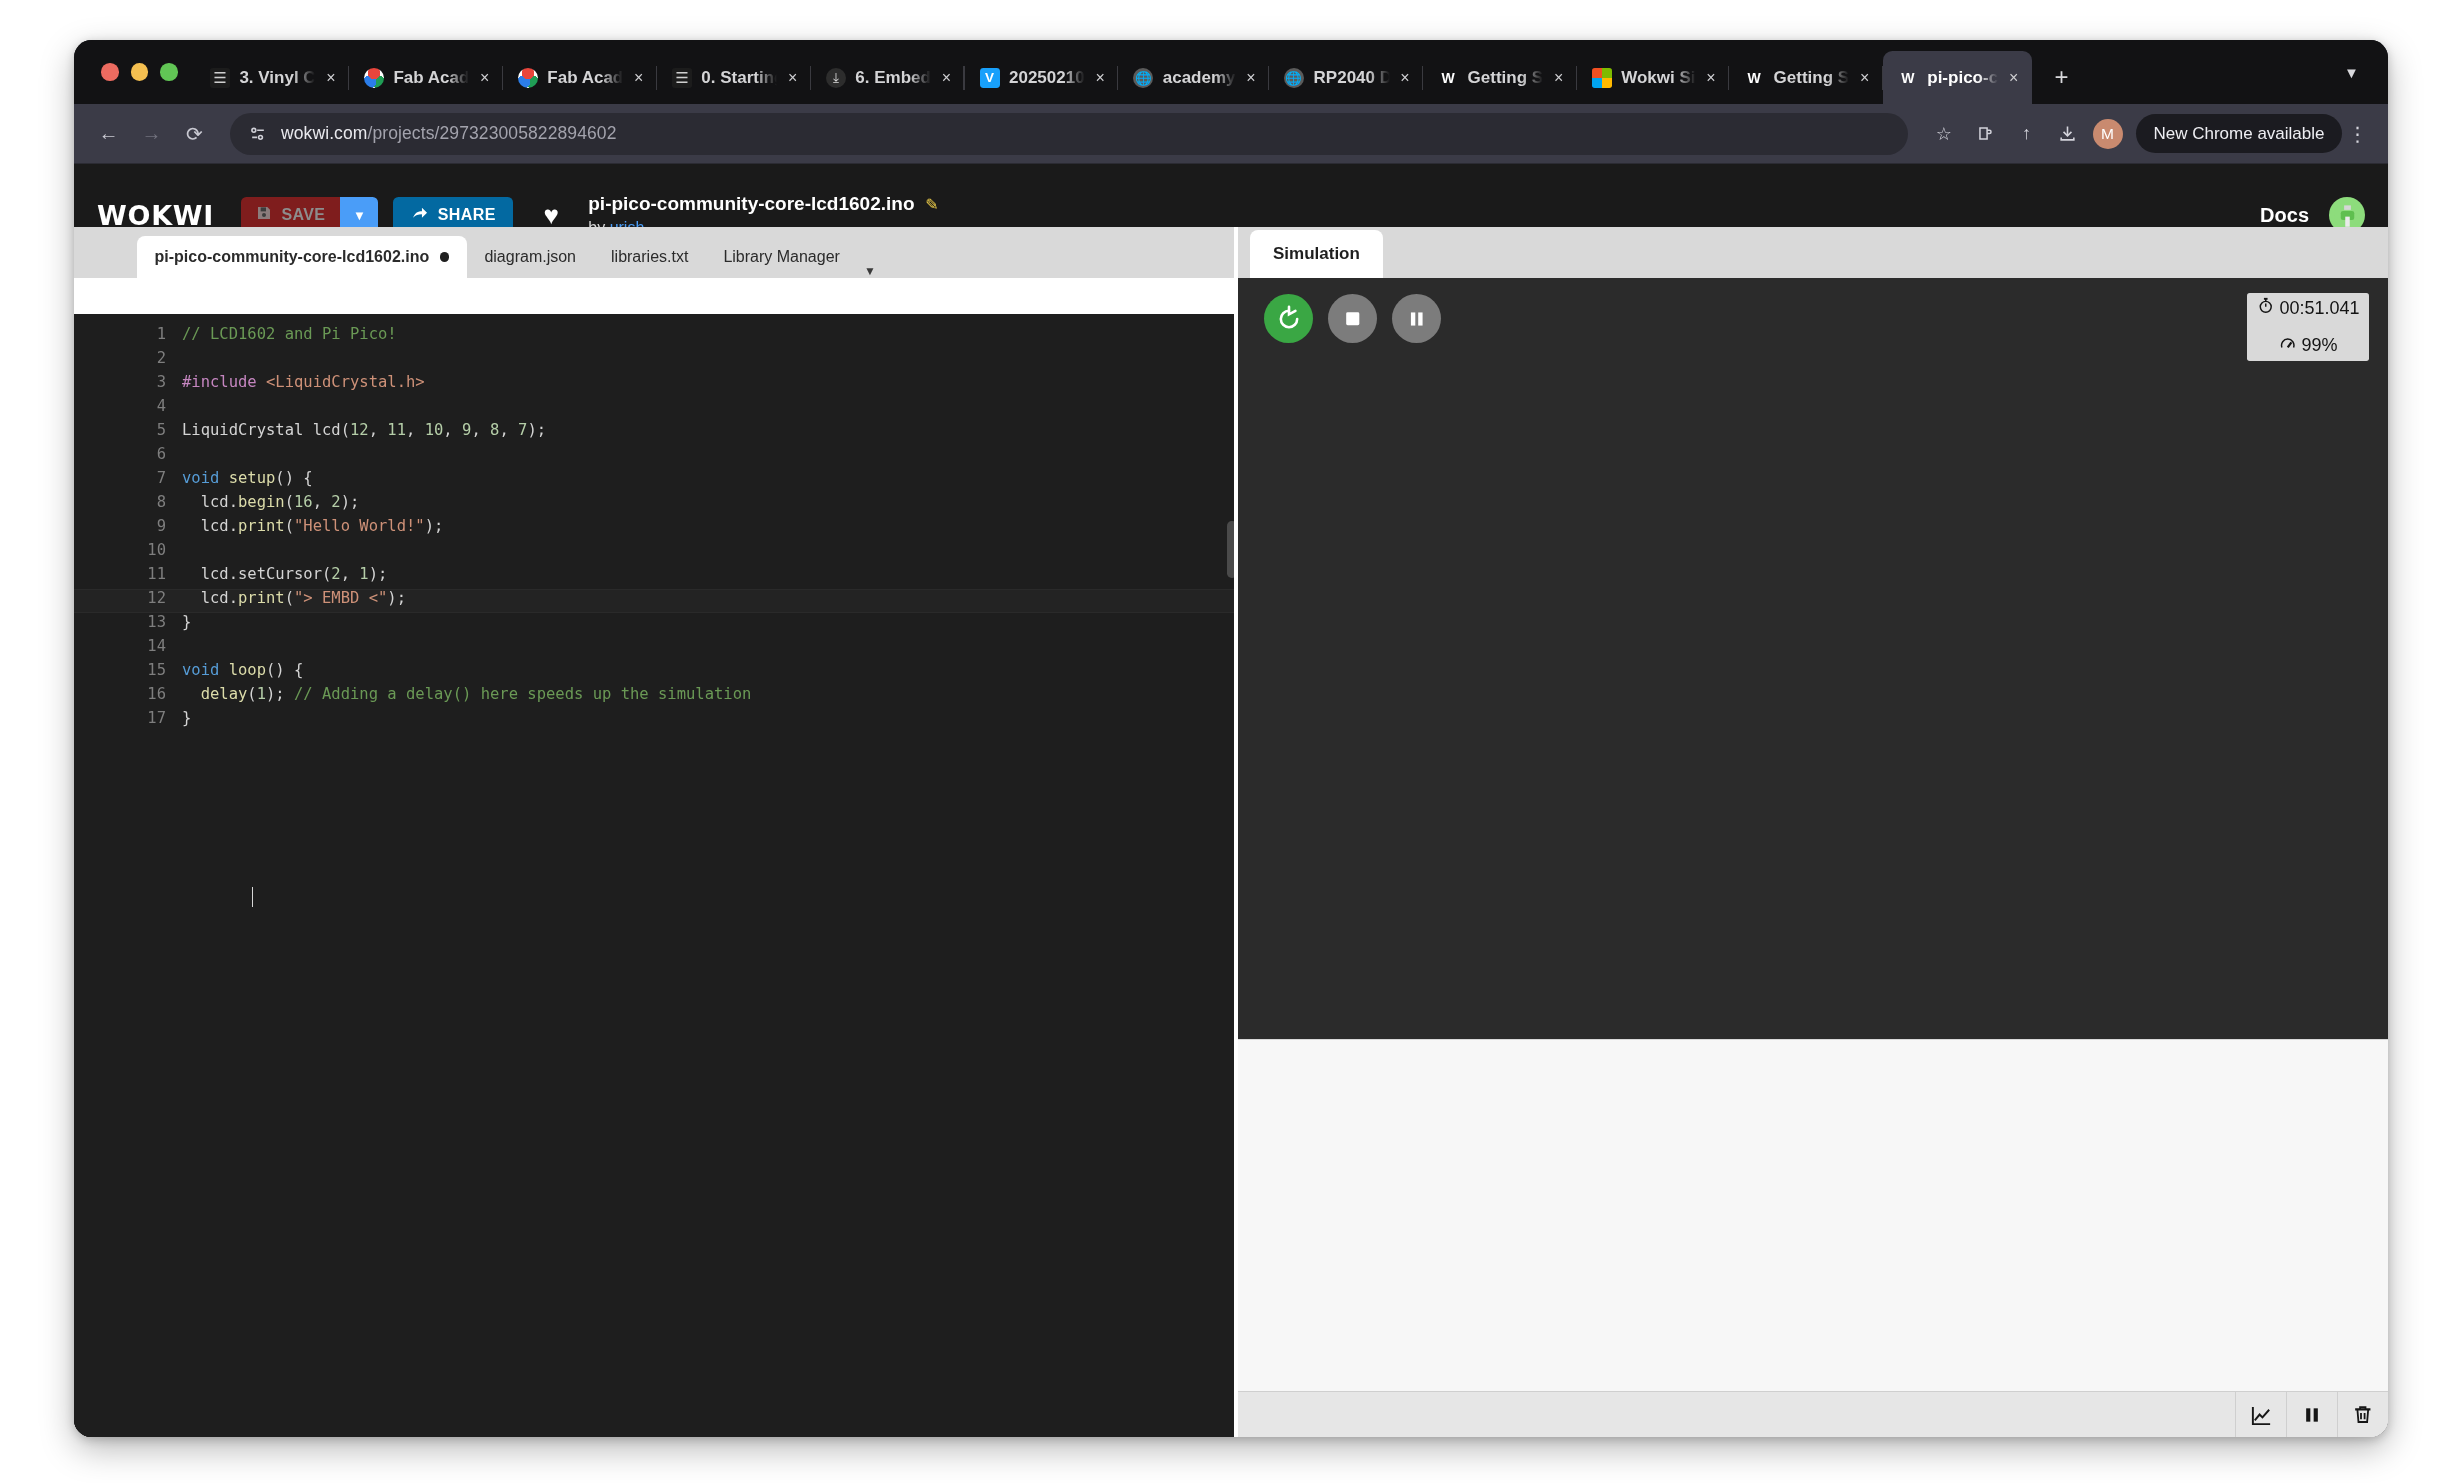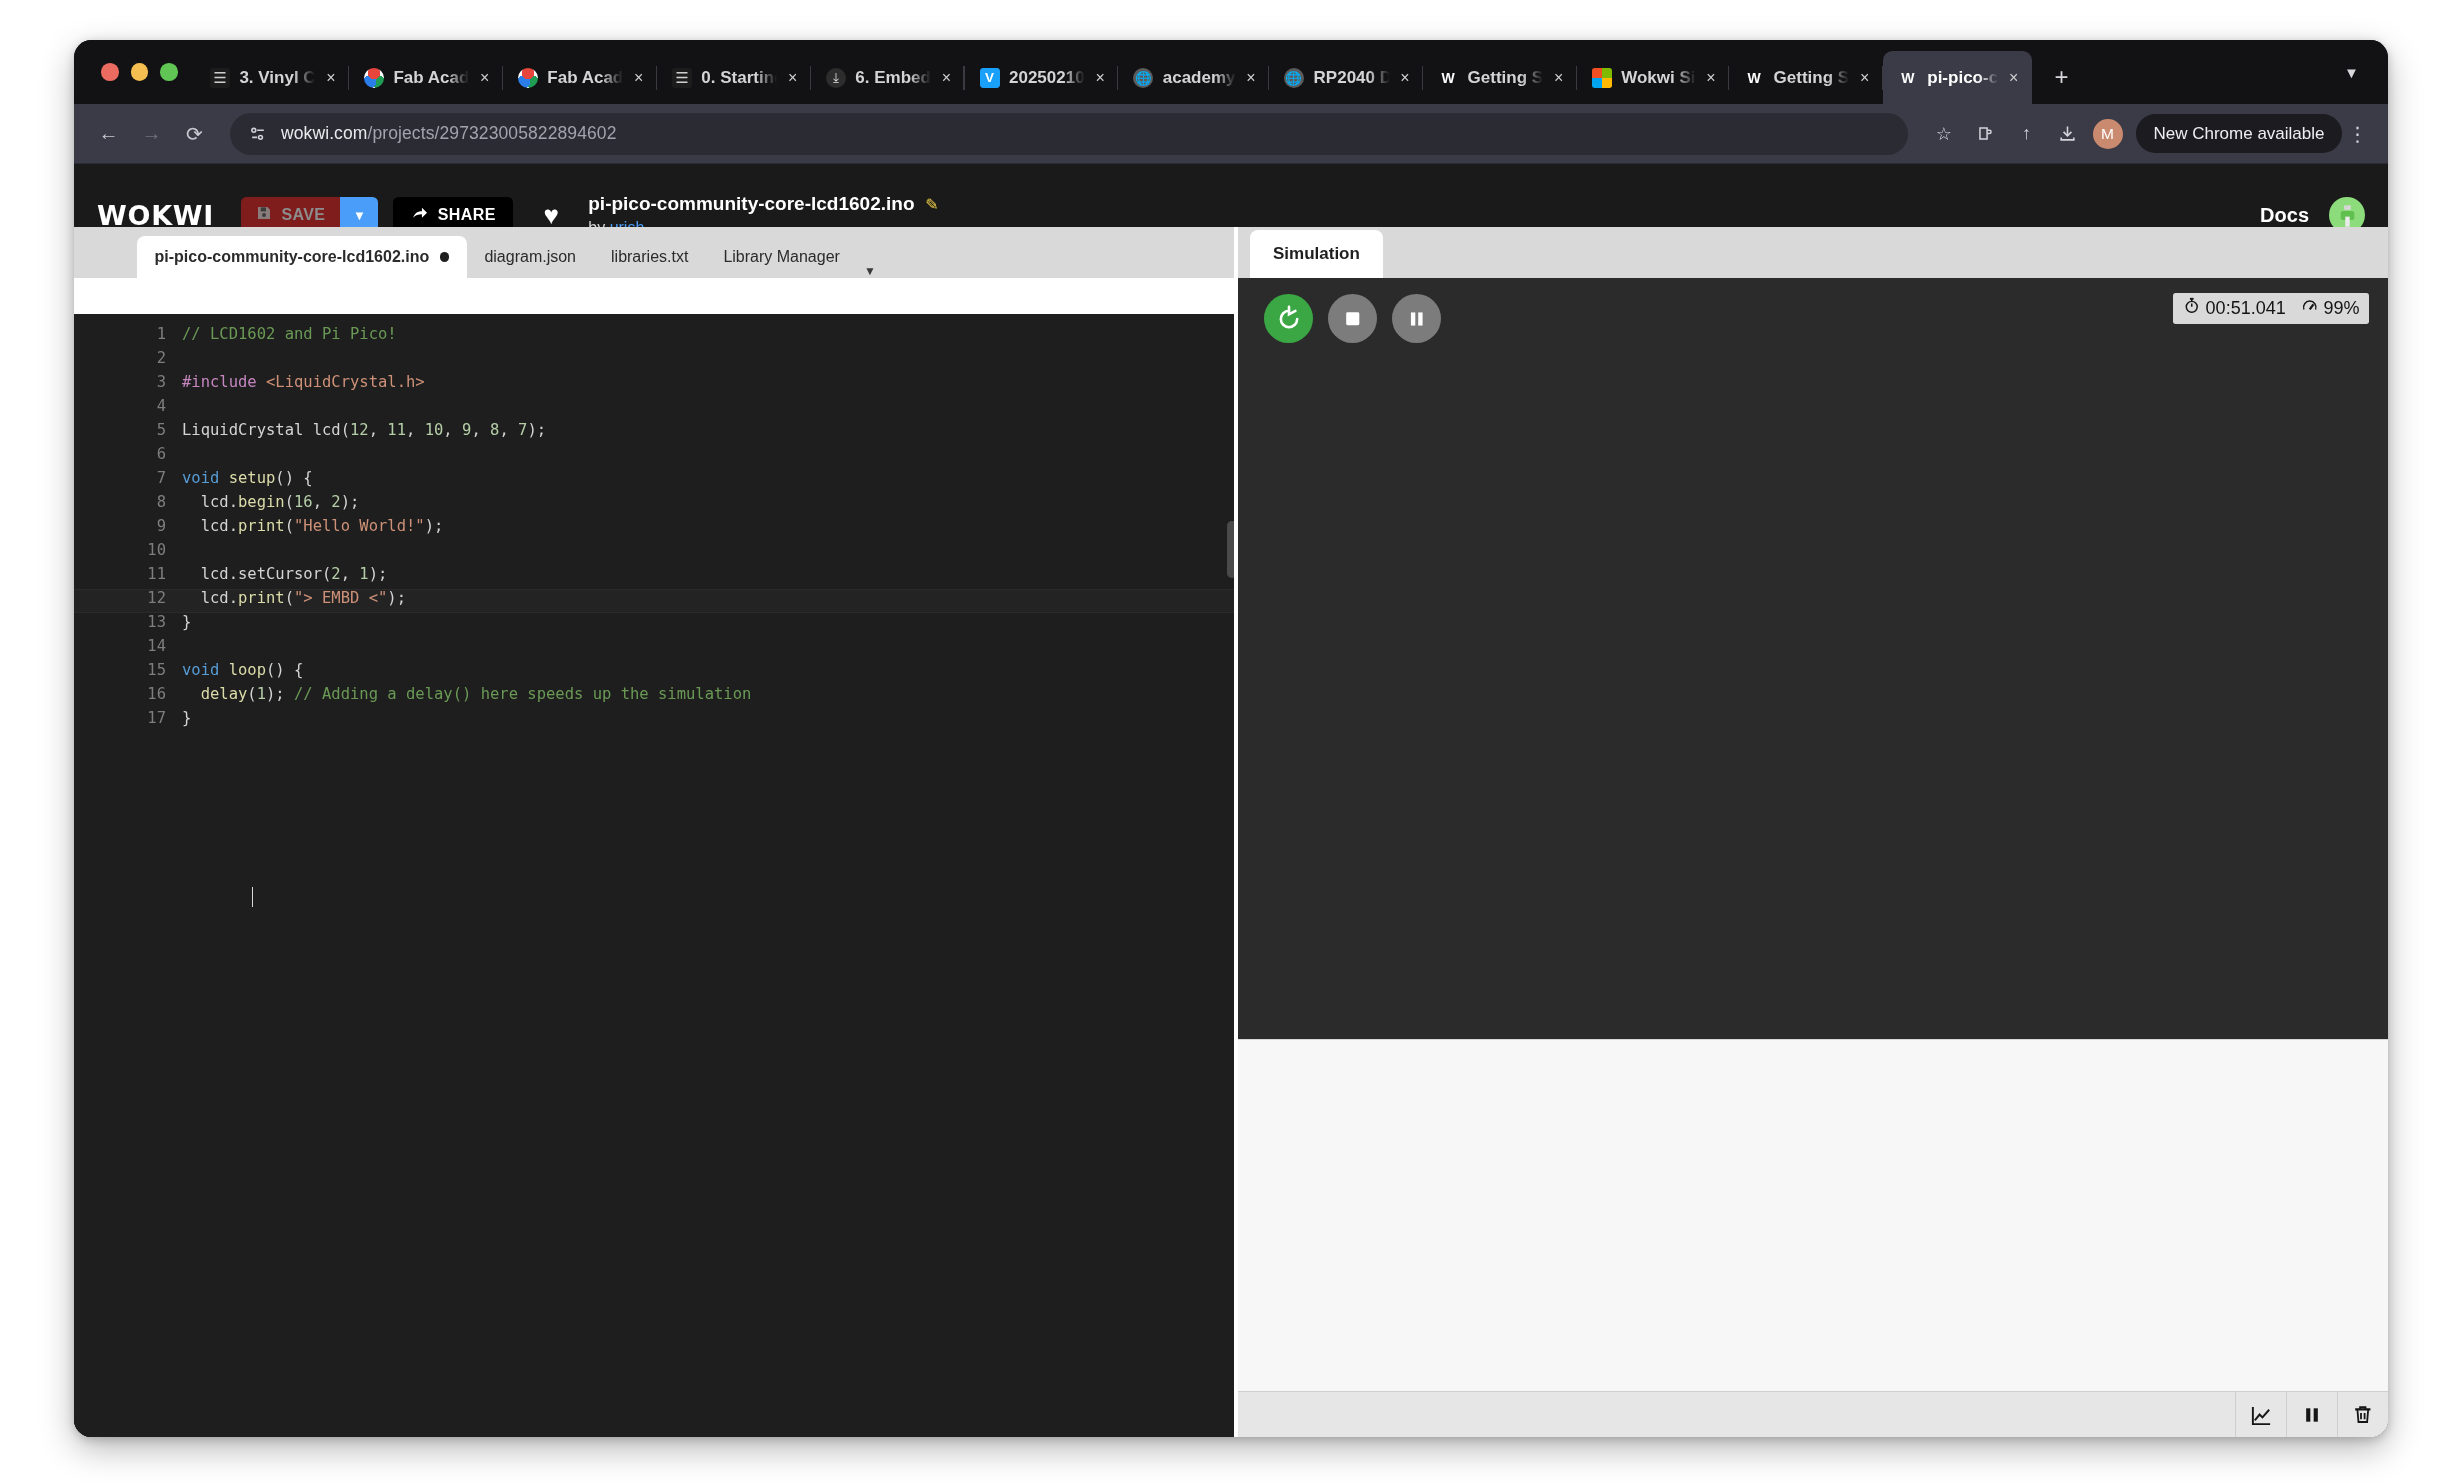--- a/index.html
+++ b/index.html
@@ -195,21 +195,21 @@
     letter-spacing: 0.4px;
   }
   #save-dropdown {
     background: #4a9df8; color: #ffffff;
     border-radius: 0 5.4px 5.4px 0;
     width: 38px;
     display: flex; align-items: center; justify-content: center;
     font-size: 13px;
   }
   #share-button {
-    height: 36px; background: #000000; color: #ffffff;
+    height: 36px; background: #0369a1; color: #ffffff;
     border-radius: 5.4px; padding: 0 17.5px; margin-right: 20px;
     display: flex; align-items: center; gap: 9.4px;
     font-size: 16px; font-weight: bold; letter-spacing: 0.4px;
   }
   #heart-button {
     width: 36px; height: 36px; margin-right: 19px;
     display: flex; align-items: center; justify-content: center;
     color: #ffffff; font-size: 26px;
   }
   #project-meta { display: flex; flex-direction: column; justify-content: center; }
@@ -320,21 +320,21 @@
     color: #ffffff;
   }
   #sim-restart { background: #3aa744; font-size: 26px; }
   #sim-stop { background: #7c7c7c; }
   #sim-pause { background: #7c7c7c; }
   #sim-status {
     position: absolute; right: 19px; top: 15px;
     background: #d9d9d9; border-radius: 2.7px;
     padding: 4px 9.4px;
     display: flex; align-items: center; gap: 15px;
-    color: #141414; font-size: 18px;
+    color: #141414; font-size: 18px; flex-direction: column;
   }
   #sim-status .stat { display: flex; align-items: center; gap: 5.4px; }
 
   
   #lcd-module {
     position: absolute; left: 1532px; top: 484px;
     width: 0; height: 0;
   }
 
   

